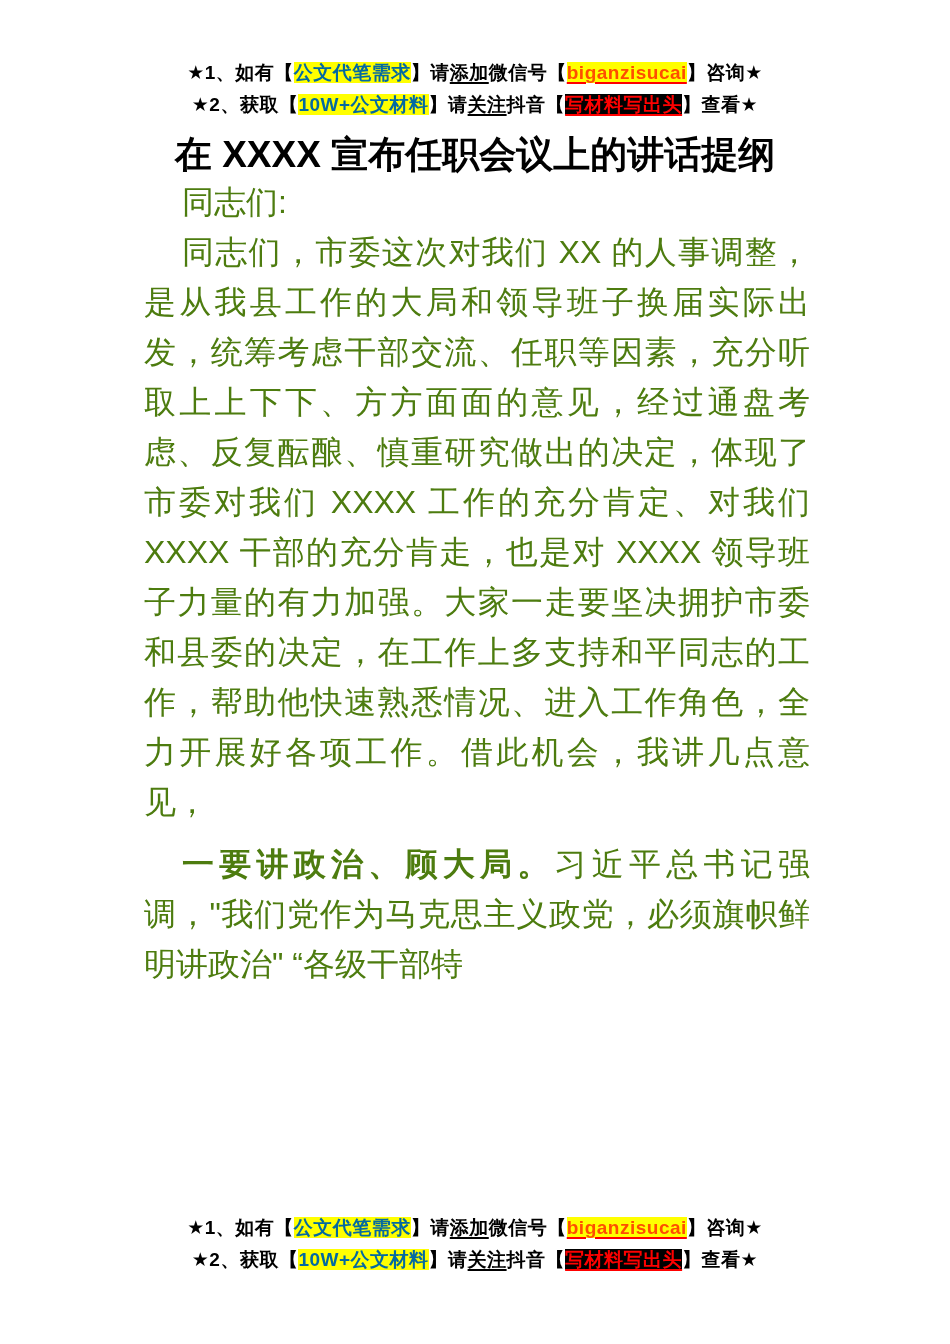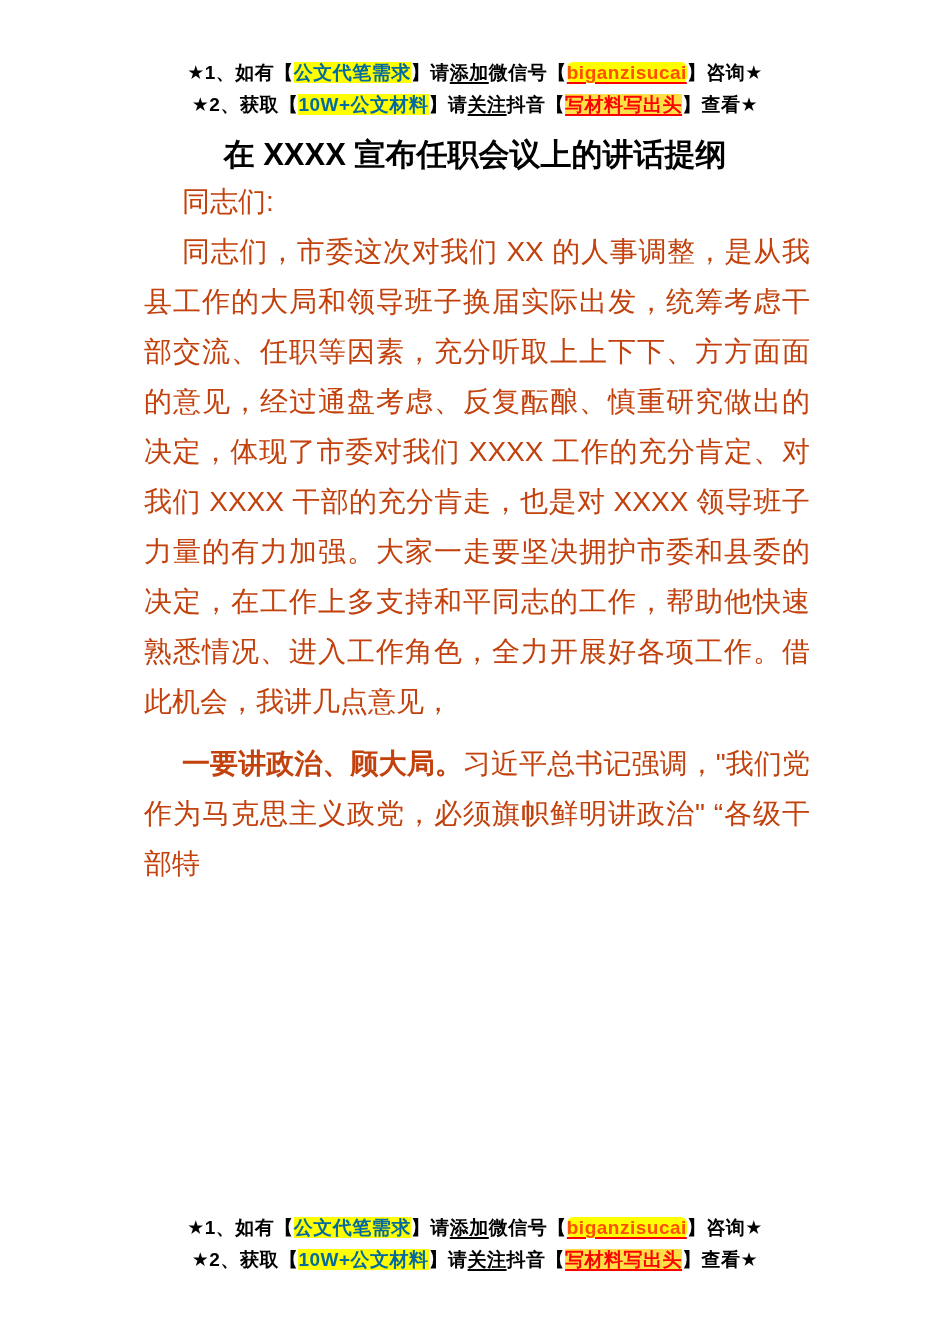--- a/index.html
+++ b/index.html
@@ -29,55 +29,54 @@
     background:#FFFF00;
     color:#0369a1;
   }
   .hl-latin {
     background:#FFFF00;
     color:#FF4E00;
     text-decoration:underline;
     text-decoration-color:#FF0000;
     text-decoration-thickness:2px;
     text-underline-offset:3px;
-    border-radius:6px;
   }
   .hl-red-ul {
-    background:#fde047;
+    background:#000000;
     color:#FF0000;
     text-decoration:underline;
     text-decoration-color:#FF0000;
     text-decoration-thickness:2px;
     text-underline-offset:3px;
   }
   .u {
     text-decoration:underline;
     text-decoration-thickness:2px;
     text-underline-offset:3px;
   }
   
   .doc-title {
     position:absolute;
     top:134px; left:0; right:0;
     text-align:center;
-    font-size:31px;
+    font-size:37px;
     font-weight:700;
     line-height:42px;
   }
   
   .doc-body {
     position:absolute;
     top:177px;
     left:144px;
     width:666px;
-    font-size:28px;
+    font-size:32px;
     line-height:50px;
     text-align:justify;
     text-justify:inter-ideograph;
-    color:#c2410c;
+    color:#4d7c0f;
   }
   .doc-body p {
     text-indent:38px;
     margin:0;
   }
   .doc-body p.section-lead-para { margin-top:12px; }
   .doc-body b { font-weight:700; }
 </style>
 </head>
 <body>

